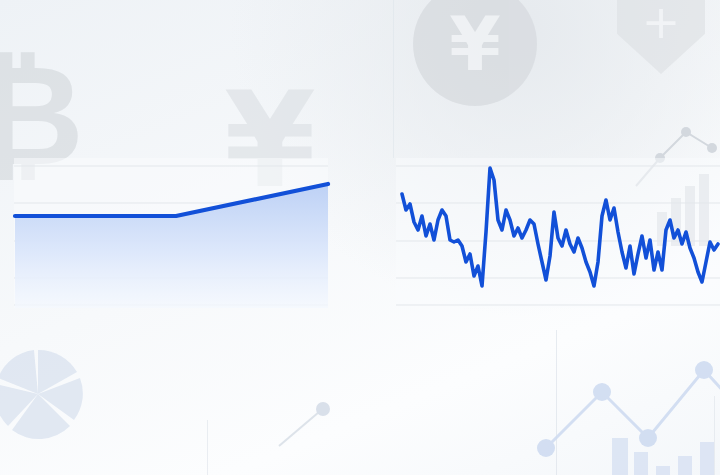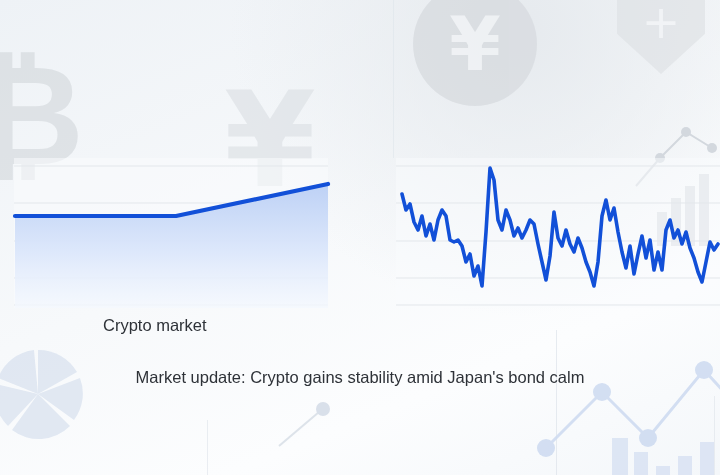--- a/index.html
+++ b/index.html
@@ -175,21 +175,20 @@
           <line x1="14" y1="45" x2="328" y2="45"></line>
           <line x1="14" y1="83" x2="328" y2="83"></line>
           <line x1="14" y1="120" x2="328" y2="120"></line>
           <line x1="14" y1="147" x2="328" y2="147"></line>
         </g>
 
         <path d="M15,58 L176,58 L328,26 L328,150 L15,150 Z" fill="url(#cryptoFill)"></path>
 
         <path d="M15,58 L176,58 L328,26" fill="none" stroke="#1250d8" stroke-width="4.2" stroke-linejoin="round" stroke-linecap="round"></path>
       </svg>
-      <div class="panel-label" id="label-left">Crypto market</div>
     </div>
 
     <div class="panel" id="panel-right">
       <svg width="328" height="150" viewBox="0 0 328 150">
         <rect x="4" y="0" width="324" height="150" fill="#fafbfd" opacity=".5"></rect>
         <g stroke="#e3e7eb" stroke-width="1">
           <line x1="4" y1="8" x2="328" y2="8"></line>
           <line x1="4" y1="45" x2="328" y2="45"></line>
           <line x1="4" y1="83" x2="328" y2="83"></line>
           <line x1="4" y1="120" x2="328" y2="120"></line>
@@ -201,15 +200,14 @@
                   130,80 134,72 138,62 142,66 146,86 150,104 154,122 158,98 162,54 166,80
                   170,88 174,72 178,86 182,94 186,80 190,90 194,104 198,114 202,128 206,104
                   210,58 214,42 218,62 222,50 226,74 230,94 234,110 238,88 242,116 246,96
                   250,78 254,100 258,82 262,112 266,94 270,112 274,72 278,62 282,80 286,72
                   290,86 294,74 298,90 302,100 306,114 310,124 314,104 318,84 322,92 326,86"></polyline>
       </svg>
 
     </div>
   </div>
 
-  <div id="caption">Market update: Crypto gains stability amid Japan's bond calm</div>
 
 </div>
 
 </body></html>

